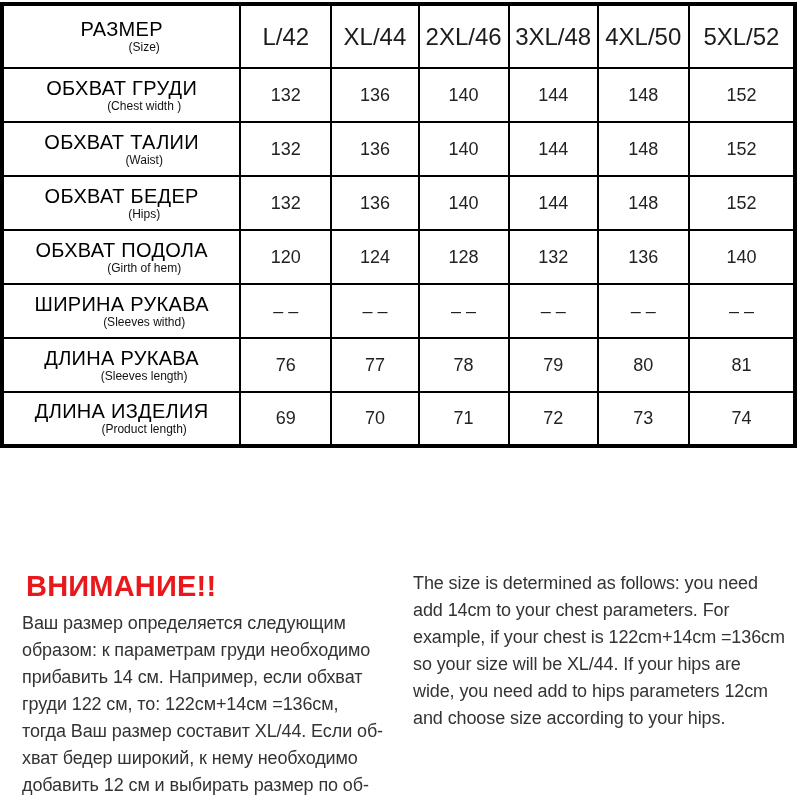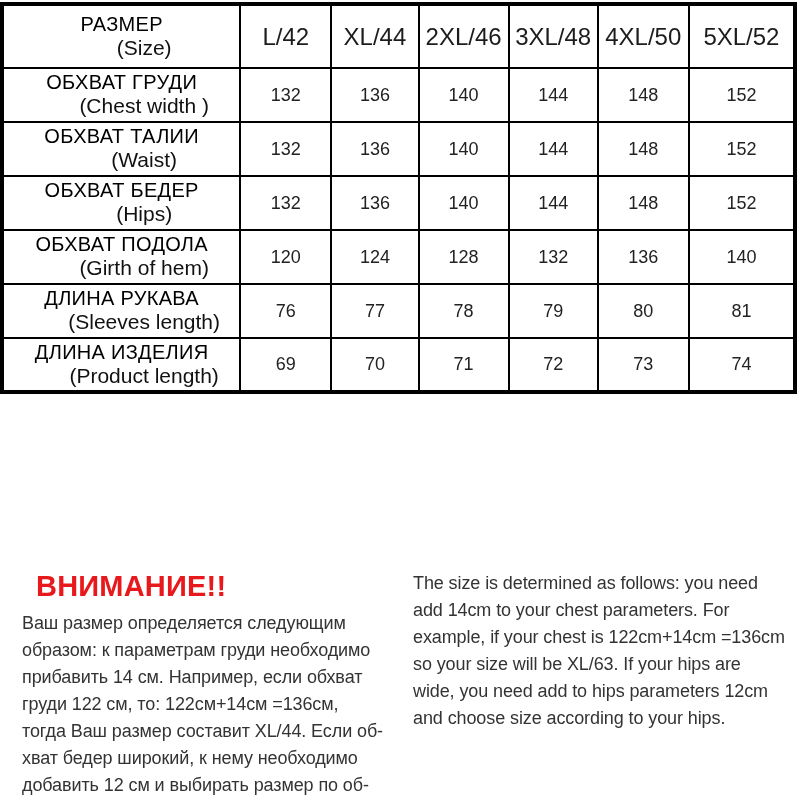--- a/index.html
+++ b/index.html
@@ -30,38 +30,38 @@
   tr.header-row { height: 64px; }
 
   .label-ru {
     font-weight: normal;
     font-size: 20px;
     color: #000;
     letter-spacing: 0.3px;
     line-height: 1.15;
   }
   .label-en {
-    font-size: 21px;
+    font-size: 12px;
     color: #111;
     line-height: 1.15;
     margin-left: 45px;
   }
   .size-head { font-size: 24px; color: #1c1c1c; }
   .val       { font-size: 18px; color: #222; }
 
   
   .notes { position: absolute; top: 570px; left: 0; width: 800px; }
   .note-col { position: absolute; top: 0; }
   .note-col.ru { left: 22px;  width: 380px; }
   .note-col.en { left: 413px; width: 386px; }
   .note-heading {
     font-size: 29px;
     font-weight: bold;
     color: #e8191c;
-    margin: 0 0 7px 14px;
+    margin: 0 0 7px 4px;
     letter-spacing: 0.2px;
   }
   .note-body {
     font-size: 18px;
     line-height: 27px;
     color: #333;
     white-space: pre-line;
     letter-spacing: -0.1px;
   }
 </style>
@@ -140,20 +140,32 @@
           <div class="label-en">(Girth of hem)</div>
         </td>
         <td class="val">120</td>
         <td class="val">124</td>
         <td class="val">128</td>
         <td class="val">132</td>
         <td class="val">136</td>
         <td class="val">140</td>
       </tr>
 
+      <tr class="data-row">
+        <td>
+          <div class="label-ru">ШИРИНА РУКАВА</div>
+          <div class="label-en">(Sleeves withd)</div>
+        </td>
+        <td class="val">– –</td>
+        <td class="val">– –</td>
+        <td class="val">– –</td>
+        <td class="val">– –</td>
+        <td class="val">– –</td>
+        <td class="val">– –</td>
+      </tr>
 
       <tr class="data-row">
         <td>
           <div class="label-ru">ДЛИНА РУКАВА</div>
           <div class="label-en">(Sleeves length)</div>
         </td>
         <td class="val">76</td>
         <td class="val">77</td>
         <td class="val">78</td>
         <td class="val">79</td>
@@ -185,19 +197,19 @@
 груди  122 см, то: 122см+14см =136см,
 тогда Ваш размер составит XL/44. Если об-
 хват бедер широкий, к нему необходимо
 добавить 12 см и выбирать размер по об-
 хвату бедер.</div>
     </div>
     <div class="note-col en">
       <div class="note-body">The size is determined as follows: you need
 add 14cm to your chest parameters. For
 example, if your chest is 122cm+14cm =136cm
-so your size will be XL/63. If your hips are
+so your size will be XL/44. If your hips are
 wide, you need add to hips parameters 12cm
 and choose size according to your hips.</div>
     </div>
   </div>
 
 </div>
 
 </body></html>

